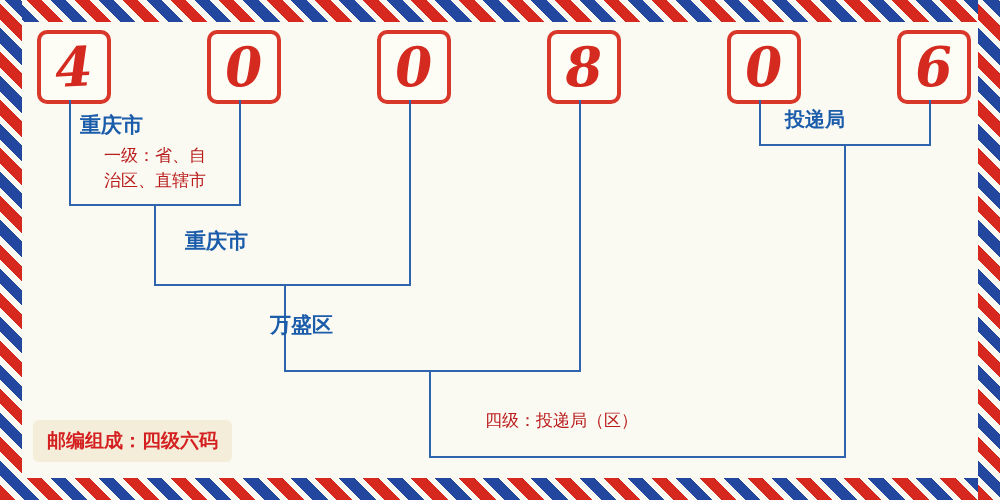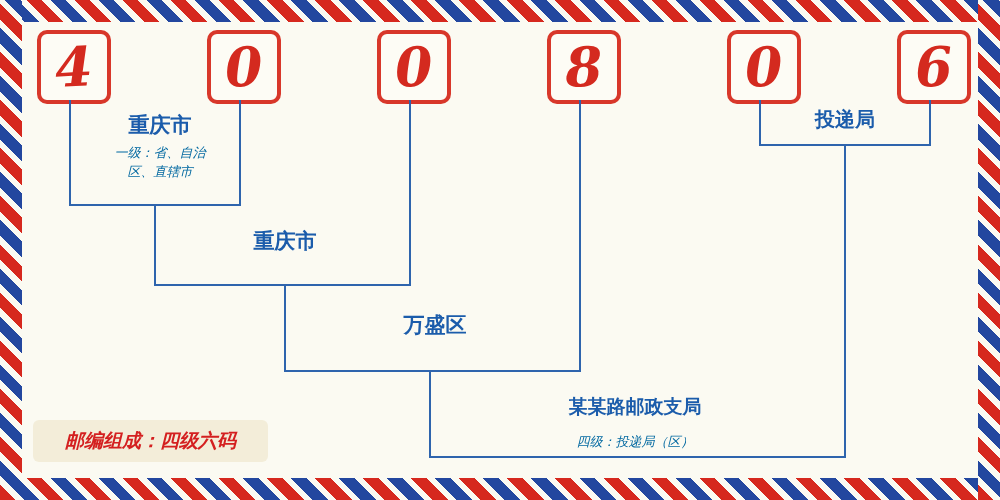--- a/index.html
+++ b/index.html
@@ -33,31 +33,31 @@
     font-family:"DejaVu Serif","Liberation Serif",serif;
     line-height:1;transform:rotate(-3deg);
   }
 
   
   .vline,.hline{position:absolute;background:#2e64ad;}
   .vline{width:2px;}
   .hline{height:2px;}
 
   
-  .lbl{position:absolute;text-align:center;}
+  .lbl{position:absolute;}
   .place{color:#1b5cab;font-weight:bold;font-size:21px;line-height:1.25;}
-  .desc{color:#0369a1;font-size:13px;line-height:1.45;margin-top:6px;font-style:italic;}
+  .desc{color:#b91c1c;font-size:17px;line-height:1.45;margin-top:6px;}
   .lbl-l4 .desc{margin-top:14px;}
 
   
   .badge{
     position:absolute;left:33px;top:420px;
     background:#f3edd9;border-radius:6px;
-    padding:8px 32px;
-    color:#d42020;font-size:19px;font-weight:bold;font-style:italic;
+    padding:8px 14px;
+    color:#d42020;font-size:19px;font-weight:bold;
   }
 </style>
 </head>
 <body>
 
 <div id="canvas">
 
   <div class="edge edge-h edge-top"></div>
   <div class="edge edge-h edge-bottom"></div>
   <div class="edge edge-v edge-left"></div>
@@ -104,26 +104,25 @@
 
   <div class="lbl" style="left:80px;top:112px;width:160px;">
     <div class="place">重庆市</div>
     <div class="desc" style="width:112px;margin-left:auto;margin-right:auto;">一级：省、自治区、直辖市</div>
   </div>
 
   <div class="lbl" style="left:185px;top:228px;width:200px;">
     <div class="place">重庆市</div>
   </div>
 
-  <div class="lbl" style="left:285px;top:312px;width:300px;">
+  <div class="lbl" style="left:270px;top:312px;width:300px;">
     <div class="place">万盛区</div>
   </div>
 
   <div class="lbl lbl-l4" style="left:485px;top:395px;width:300px;">
-    <div class="place" style="font-size:19px;">某某路邮政支局</div>
     <div class="desc">四级：投递局（区）</div>
   </div>
 
   <div class="lbl" style="left:785px;top:108px;width:120px;">
     <div class="place" style="font-size:20px;font-family:Liberation Mono, monospace;">投递局</div>
   </div>
 
   <div class="badge">邮编组成：四级六码</div>
 
 </div>

